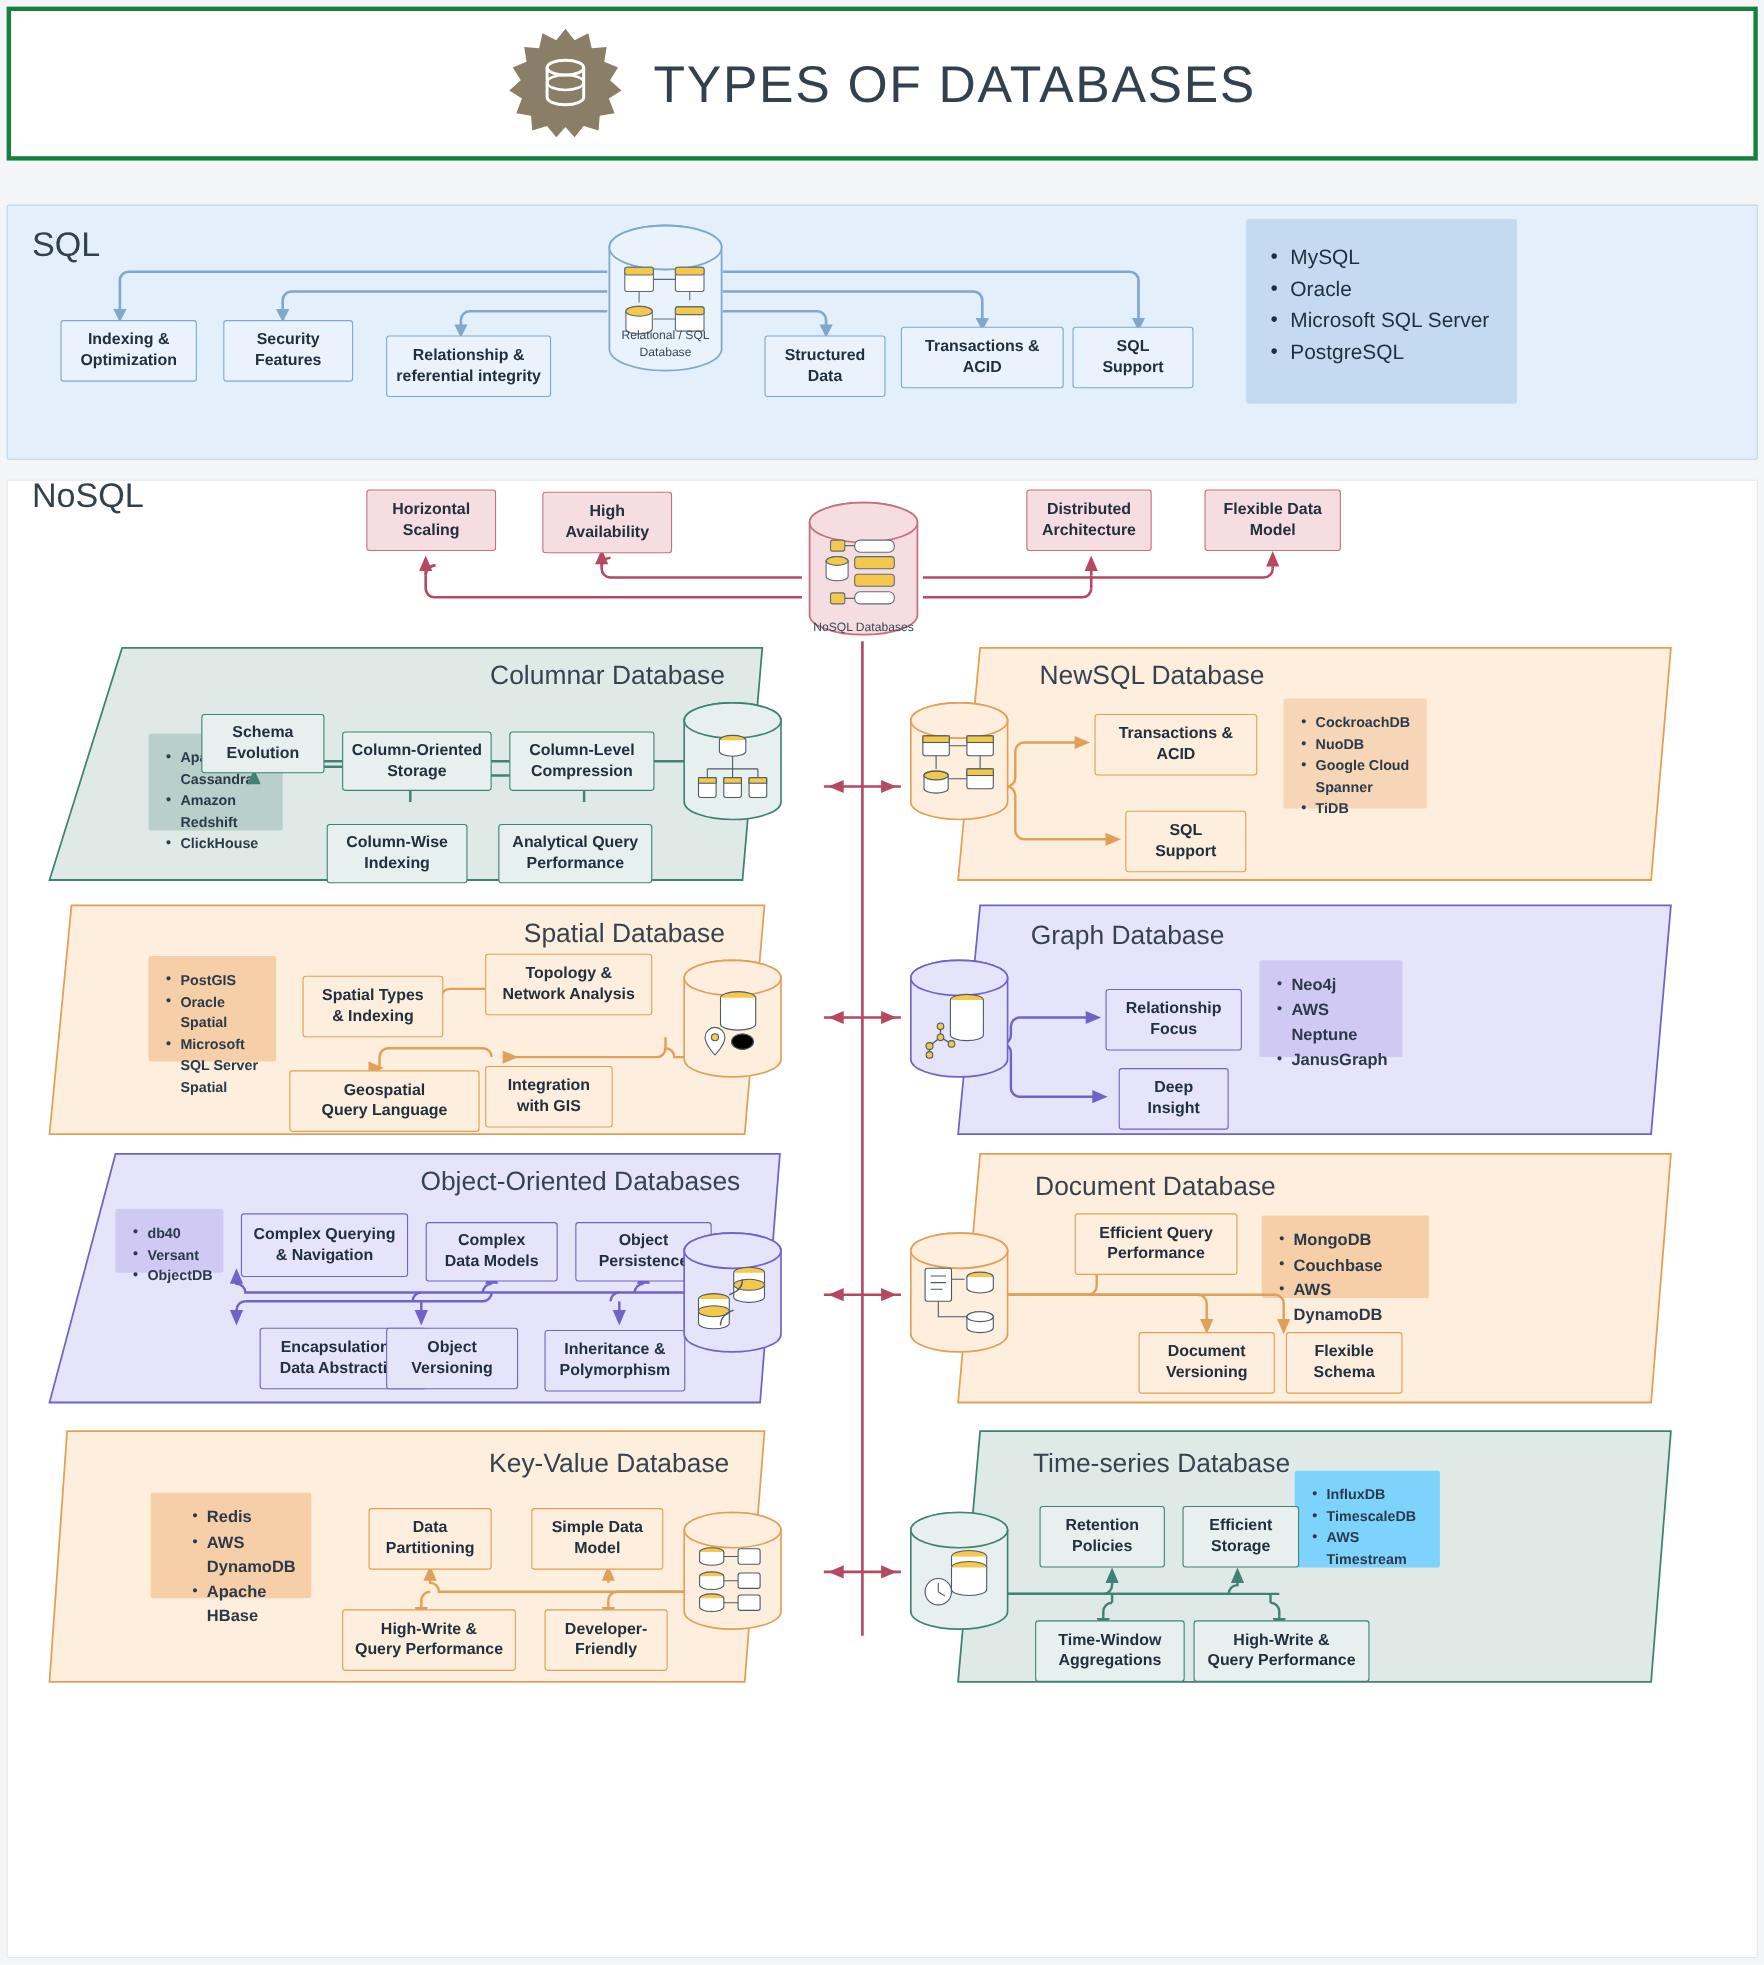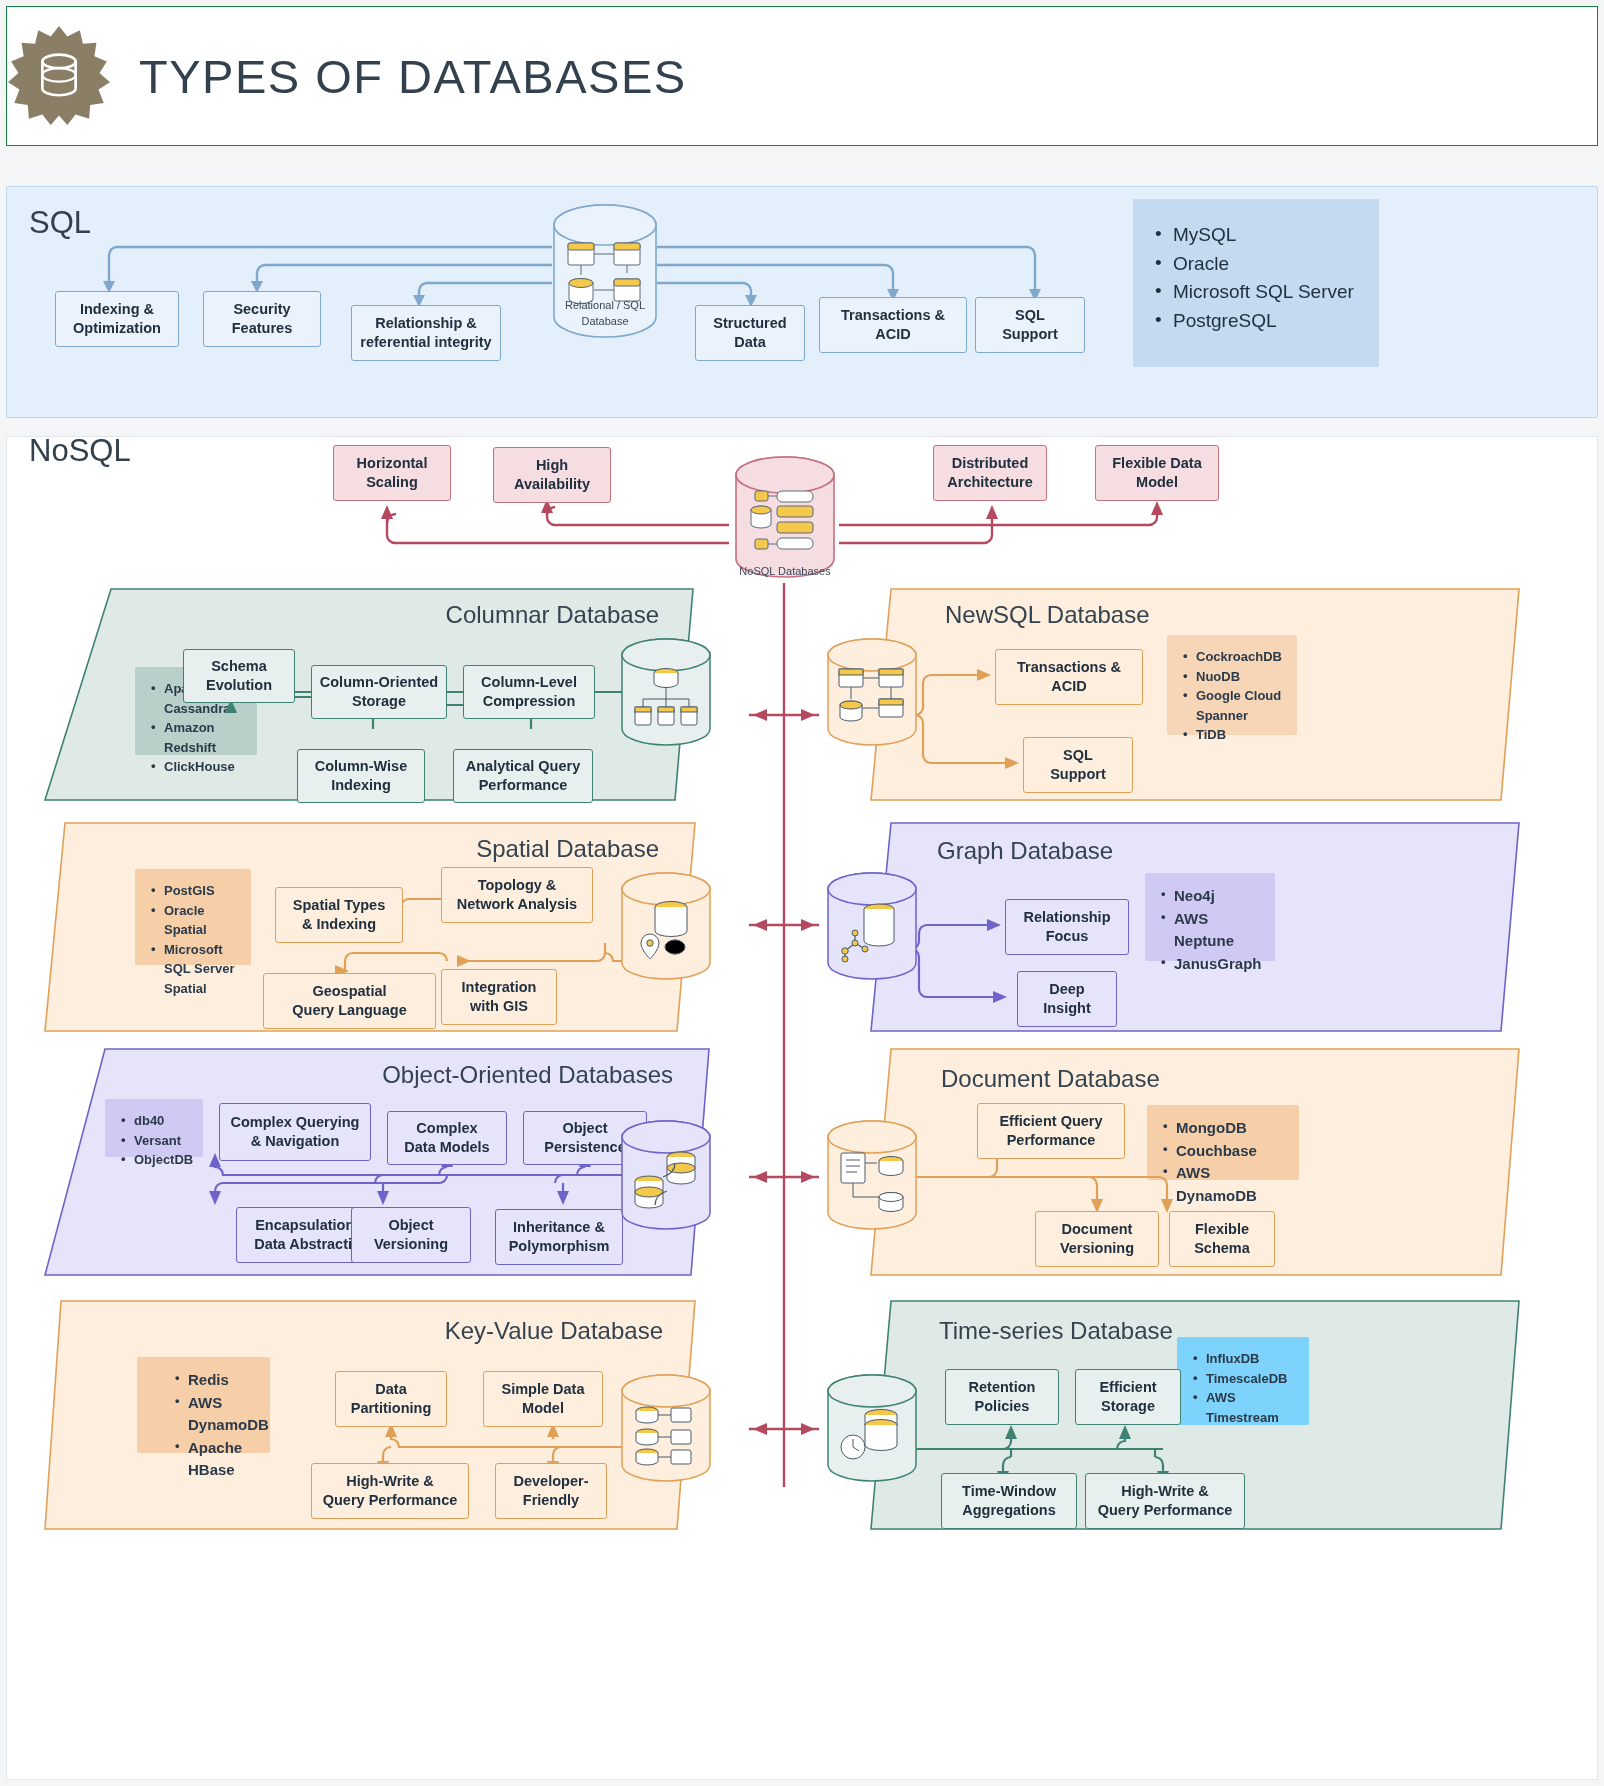--- a/index.html
+++ b/index.html
@@ -8,22 +8,22 @@
     background: #f4f5f7;
     font-family: "Liberation Sans", sans-serif;
     color: #2b3a4a;
     overflow: hidden;
   }
   .page { position: relative; width: 1604px; height: 1786px; }
 
   
   .header {
     position: absolute; left: 6px; top: 6px; width: 1592px; height: 140px;
-    background: #ffffff; border: 1px solid #15803d;
-    display: flex; align-items: center; justify-content: flex-start; gap: 28px;
+    background: #ffffff; border: 4px solid #15803d;
+    display: flex; align-items: center; justify-content: center; gap: 28px;
   }
   .logo-badge { position: relative; width: 104px; height: 104px; }
   .logo-badge svg { width: 104px; height: 104px; display: block; }
   .header-title {
     font-size: 47px; letter-spacing: 1.5px; color: #33414f; font-weight: 400;
   }
 
   
   .sql-band {
     position: absolute; left: 6px; top: 186px; width: 1592px; height: 232px;
@@ -619,21 +619,21 @@
           <ellipse cx="66" cy="78" rx="12" ry="4.5" fill="#ffffff"></ellipse>
         </g>
       </svg>
     </div>
 
     <div class="panel" style="left:36px; top:862px; width:672px; height:232px;">
       <svg width="672" height="232" viewBox="0 0 672 232">
         <path d="M18,2 H652 L634,230 H2 Z" fill="#fdeedd" stroke="#e0a057" stroke-width="1.6"></path>
       </svg>
       <div class="panel-title" style="right:52px; top:18px;">Key-Value Database</div>
-      <div class="chip chip-orange2" style="left:94px; top:58px; width:133px; height:96px; font-size:15px;padding-left:36px;">
+      <div class="chip chip-orange2" style="left:94px; top:58px; width:146px; height:96px; font-size:15px;padding-left:36px;">
         <ul>
           <li>Redis</li>
           <li>AWS DynamoDB</li>
           <li>Apache HBase</li>
         </ul>
       </div>
       <svg class="wires" width="672" height="232">
         <g fill="none" stroke="#e0a057" stroke-width="2.2">
           <path d="M608,148 H356 a8,8 0 0 0 -8,-8 V130"></path>
           <path d="M348,148 a8,8 0 0 0 -8,8 V168"></path>

